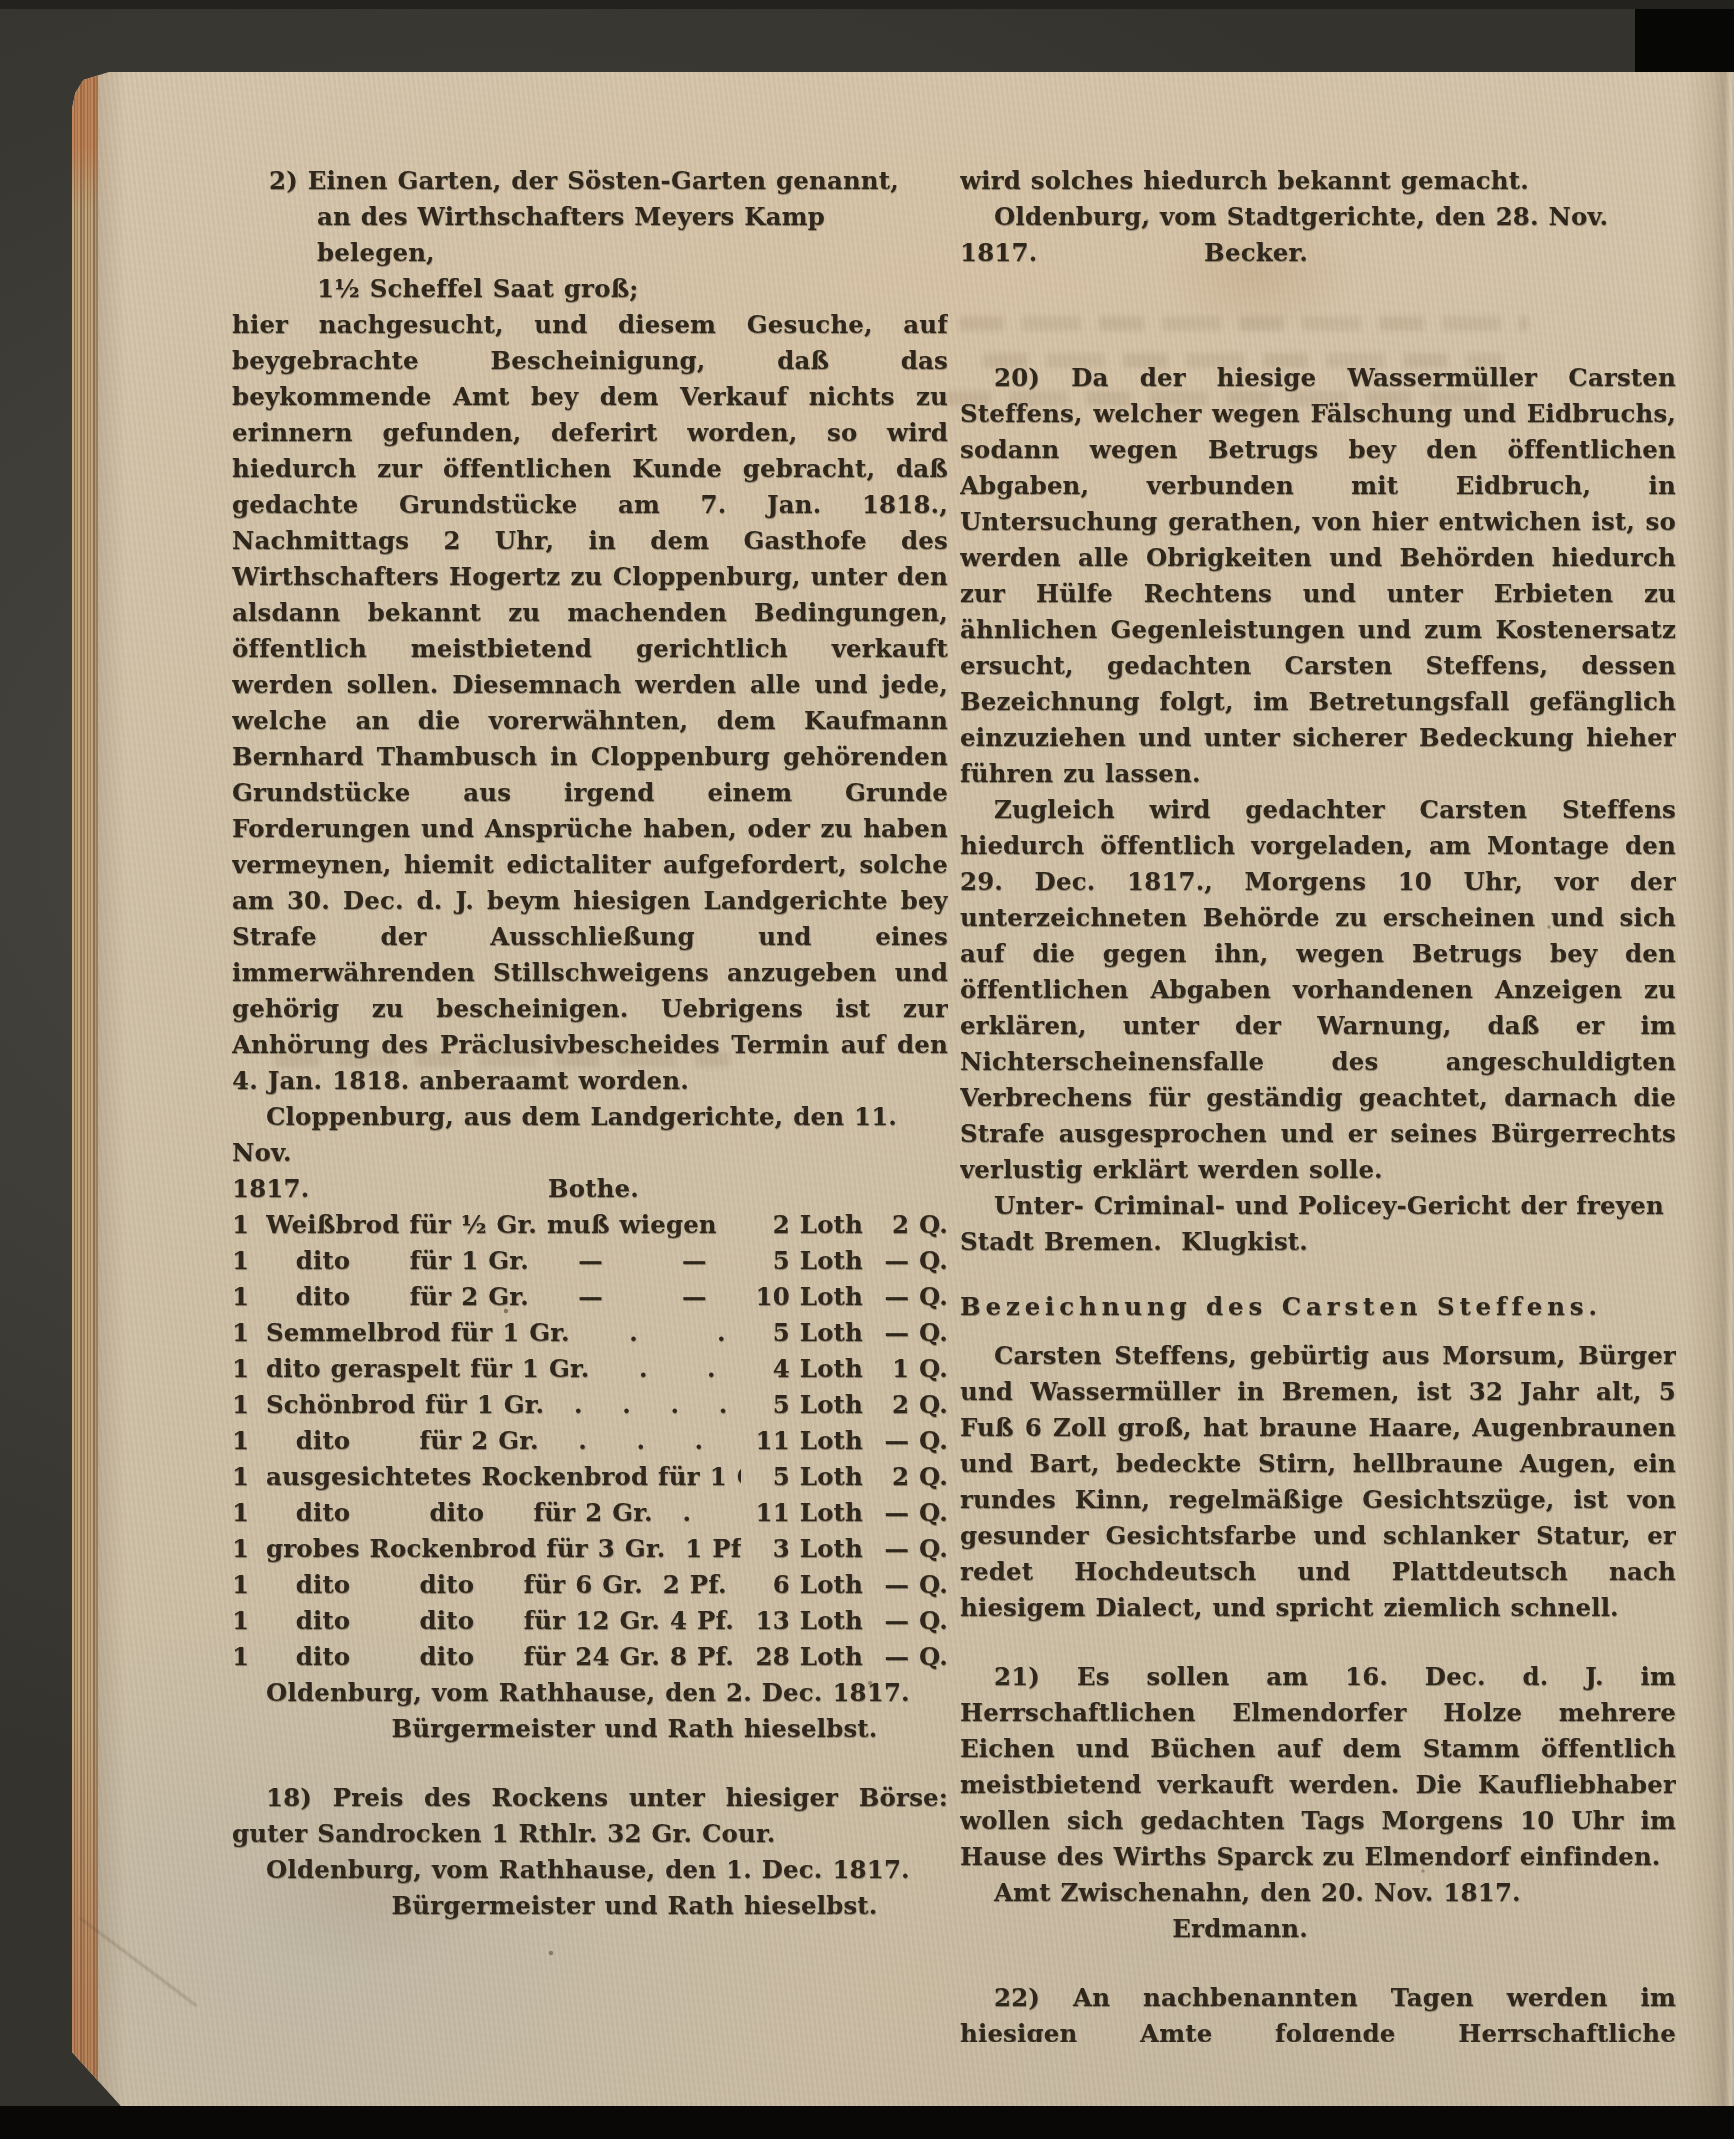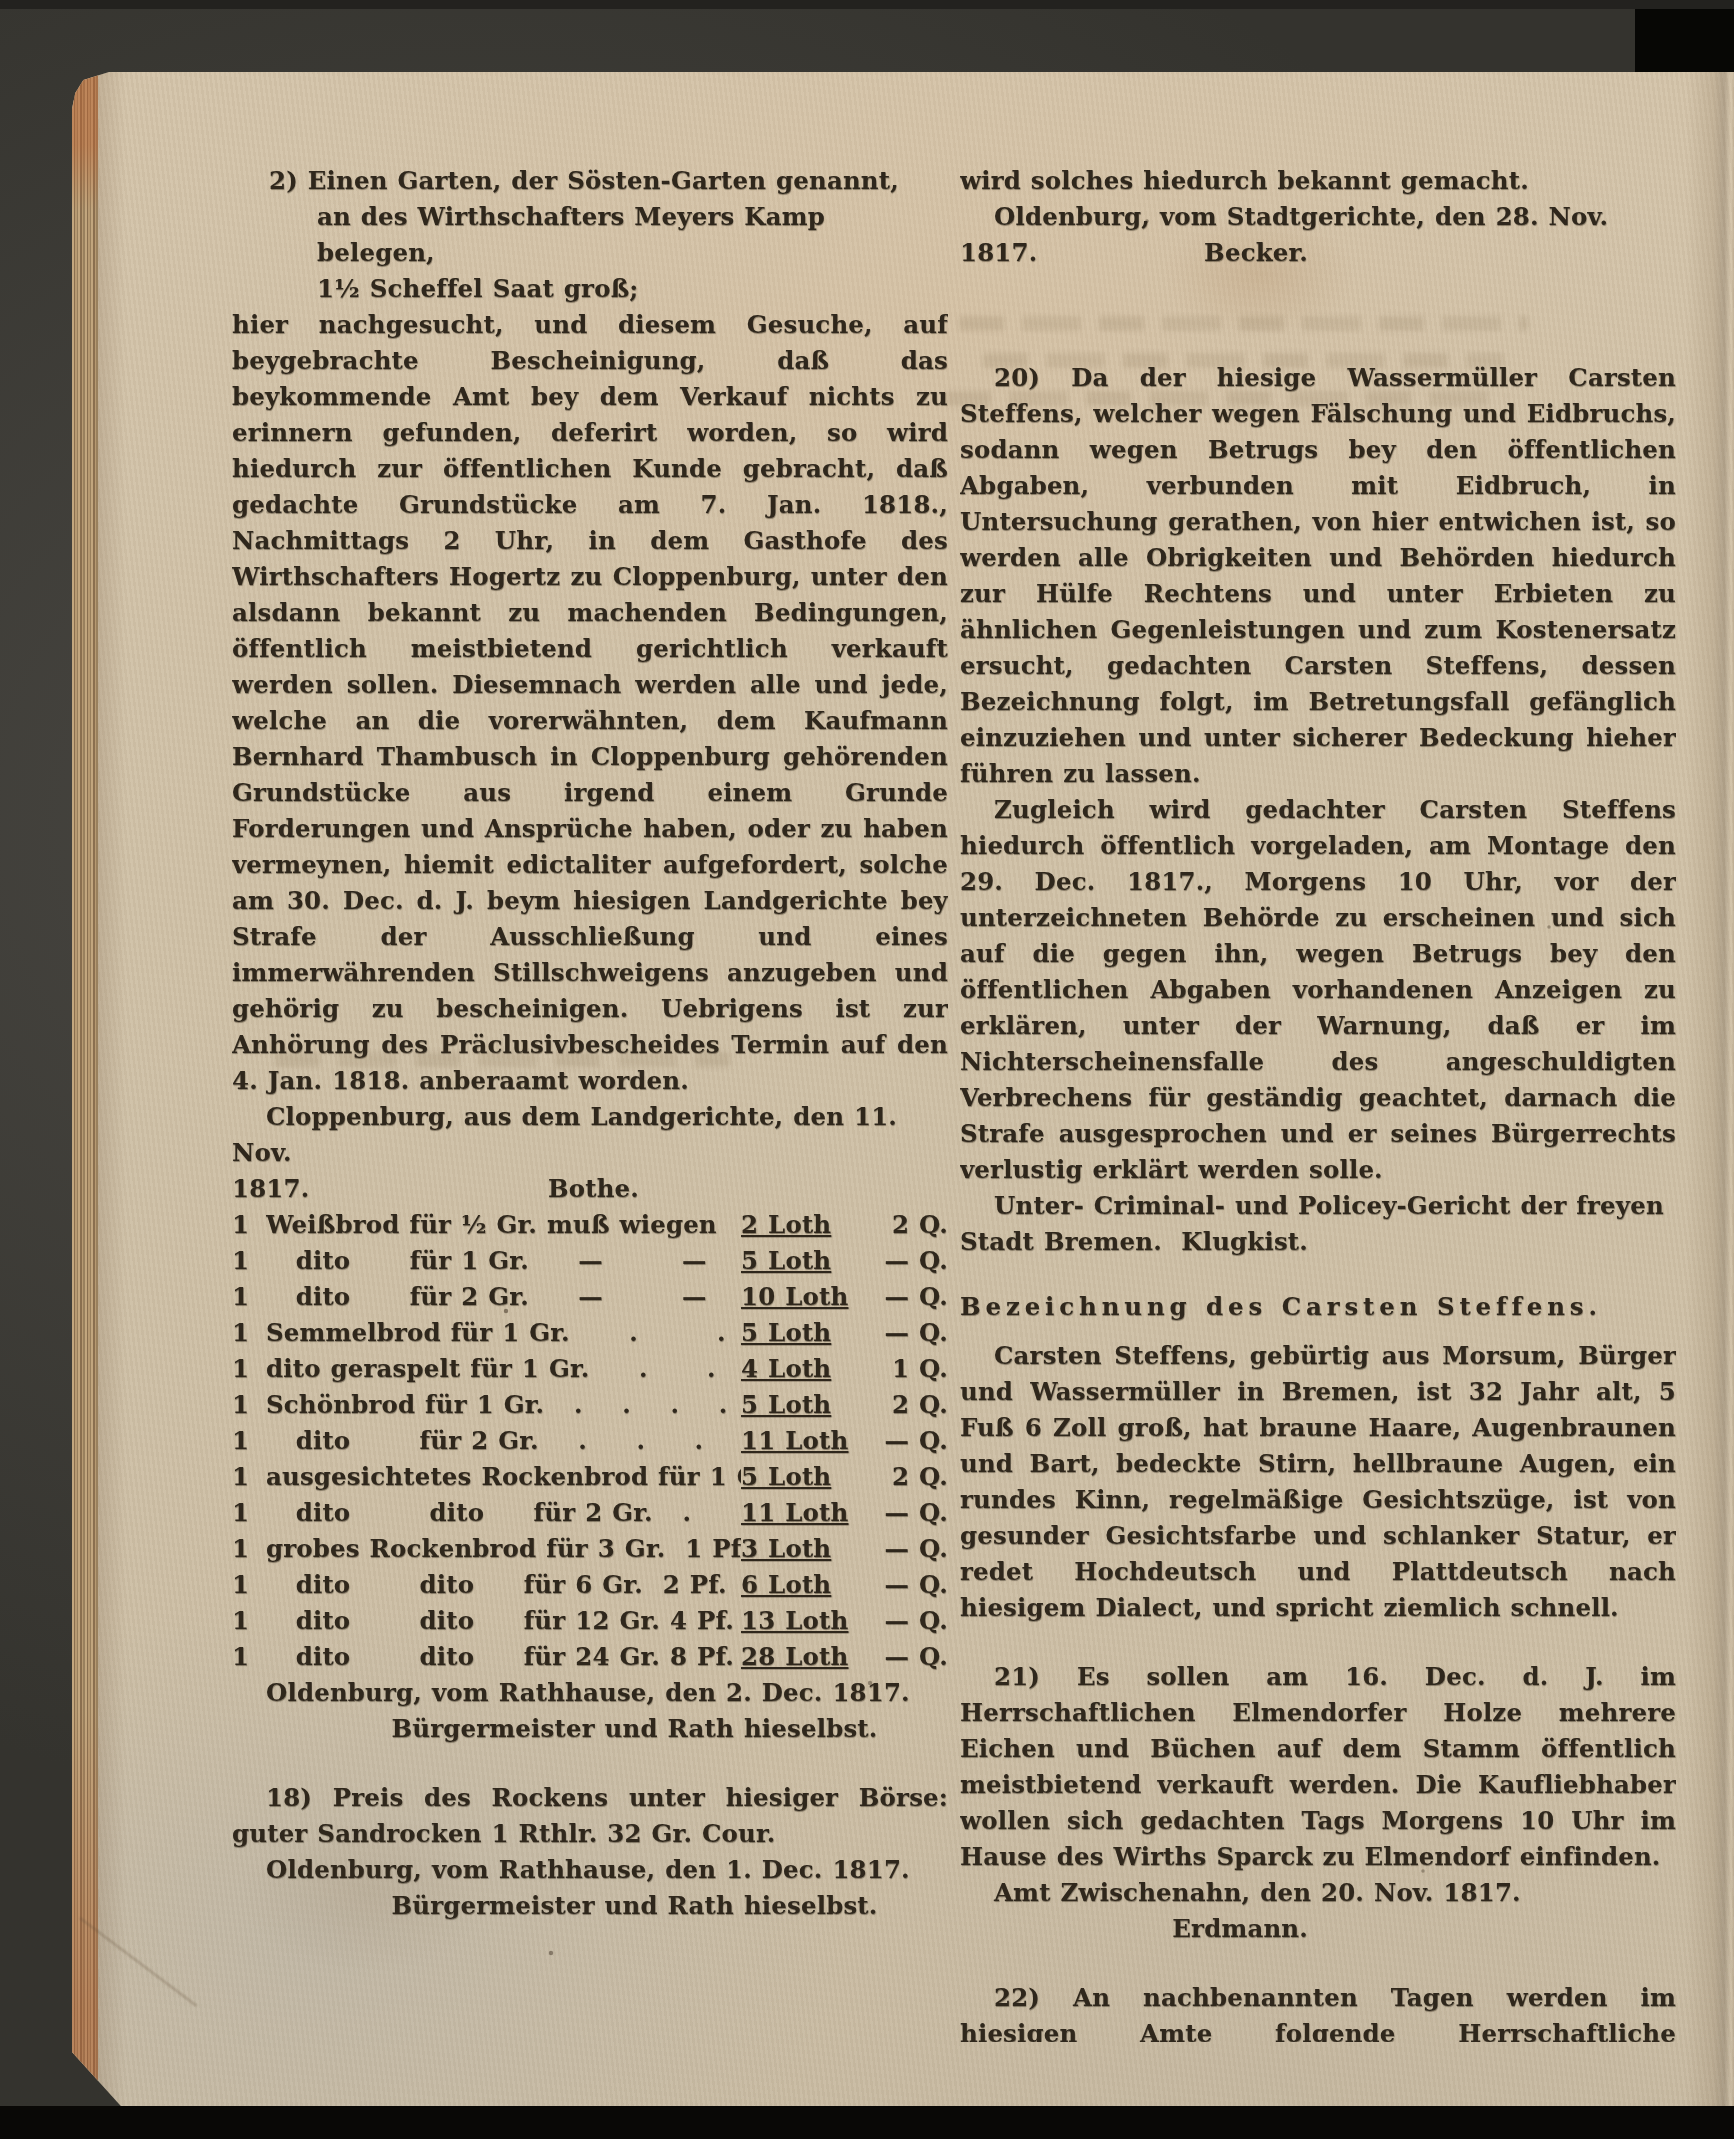--- a/index.html
+++ b/index.html
@@ -40,21 +40,21 @@
   .dl-row{display:flex;justify-content:space-between;text-align:left;}
   .sig-l{text-align:right;padding-right:309px;}
   .sig-r{text-align:right;padding-right:368px;}
   .center-ish{text-align:center;padding-left:89px;}
   .sp-head{text-align:left;letter-spacing:4.9px;}
   .mt110{margin-top:89px;}.mt50{margin-top:41px;}.mt40{margin-top:33px;}
   .mt35{margin-top:28.5px;}.mt16{margin-top:13px;}
   .trow{display:flex;}
   .tc1{flex:none;width:34px;}
   .tc2{flex:1;white-space:pre;overflow:hidden;text-align:left;}
-  .tc3{flex:none;width:122px;text-decoration:underline;}
+  .tc3{flex:none;width:122px;text-align:right;}
   .tc4{flex:none;width:85px;text-align:right;}
 
   .ghost{position:absolute;height:14.6px;filter:blur(2.4px);opacity:.45;border-radius:3.3px;
     background:repeating-linear-gradient(90deg, rgba(115,95,65,.32) 0 45px, rgba(115,95,65,0) 45px 63px, rgba(115,95,65,.27) 63px 122px, rgba(115,95,65,0) 122px 140px);}
   .crease{position:absolute;left:8.1px;top:1845px;width:146px;height:1.6px;
     background:rgba(100,82,58,.38);transform:rotate(37deg);transform-origin:left center;filter:blur(0.8px);}
   .specks{position:absolute;left:0;top:0;width:2.4px;height:2.4px;border-radius:50%;background:rgba(55,42,28,0);
     box-shadow:433px 1238px 0 1.2px rgba(55,42,28,.5),
                478px 1880px 0 1.2px rgba(55,42,28,.45),
                1074px 148px 0 0.8px rgba(55,42,28,.4),

